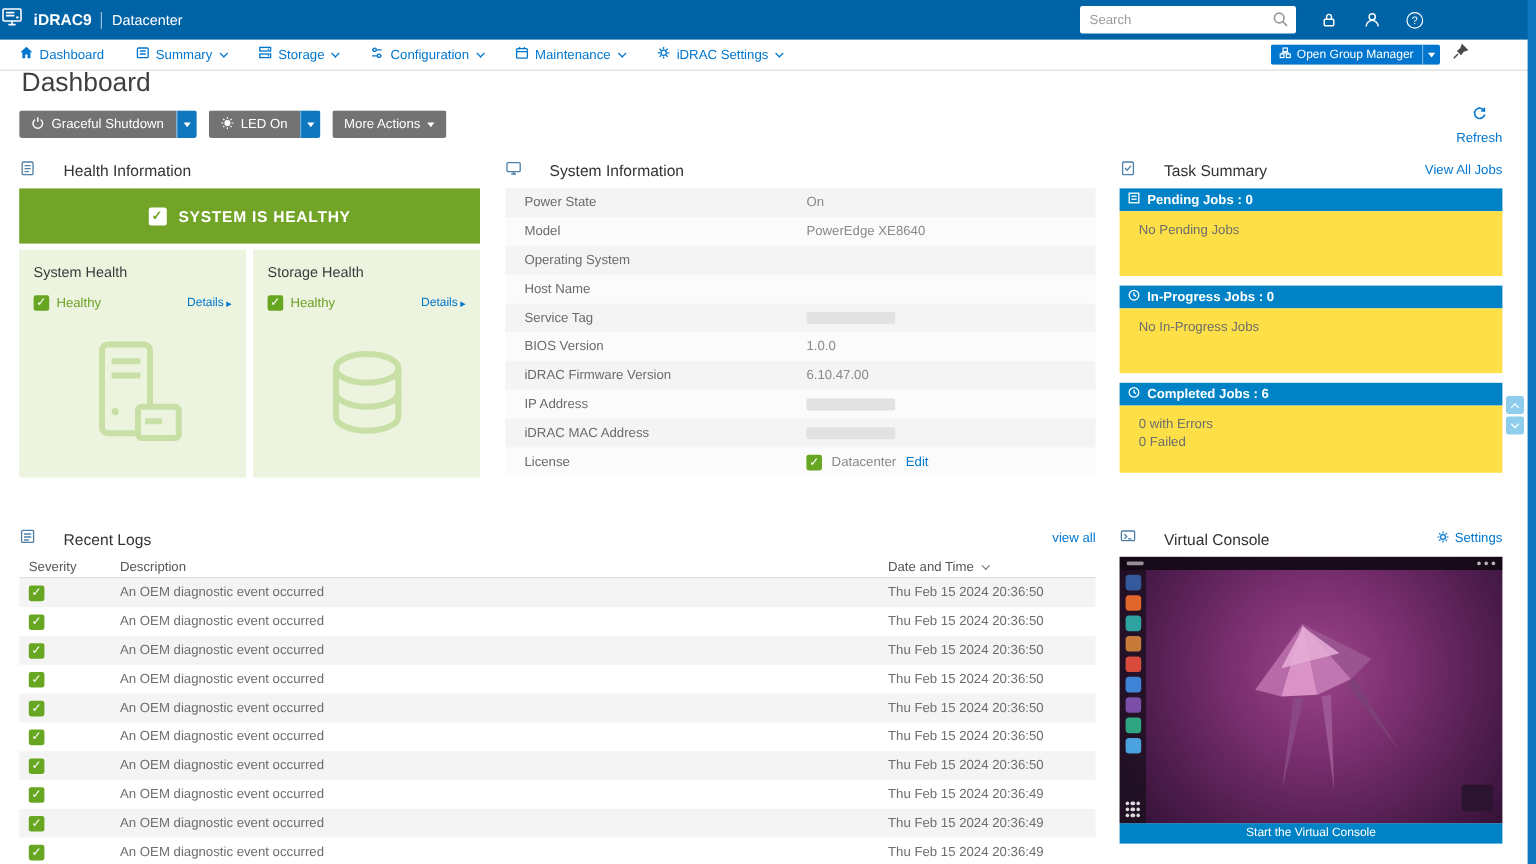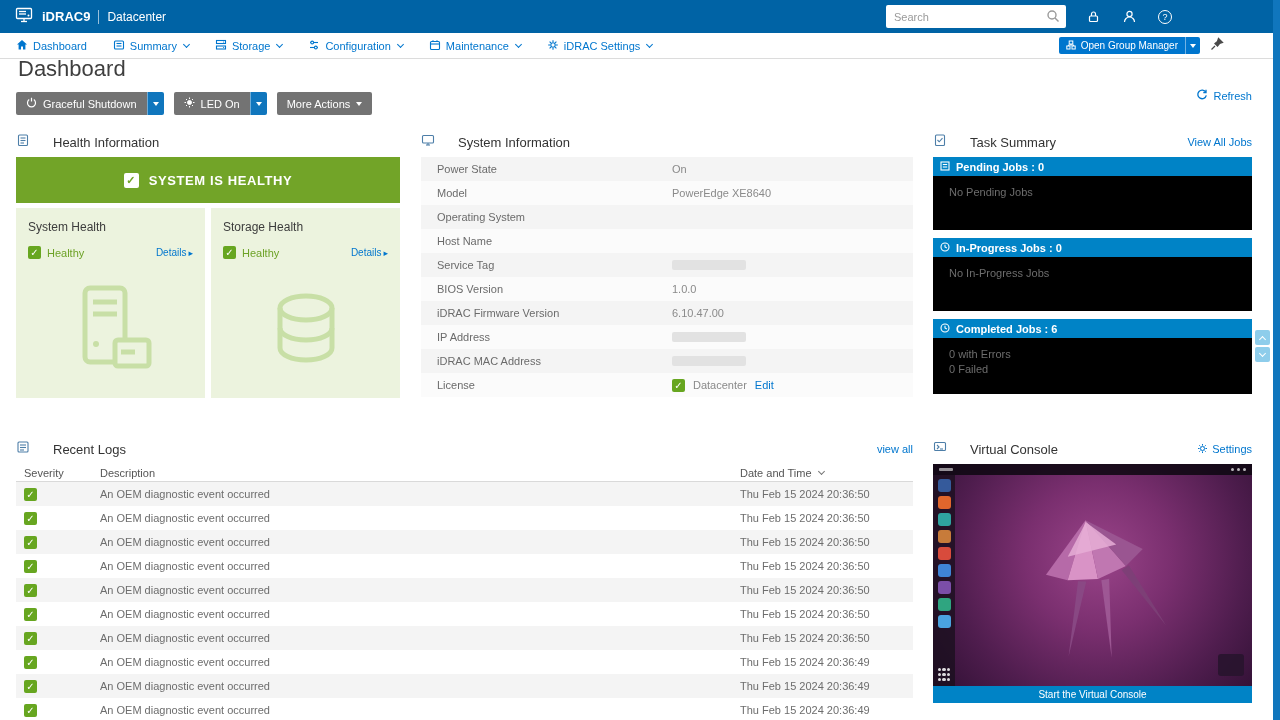--- a/index.html
+++ b/index.html
@@ -1,21 +1,21 @@
 <!DOCTYPE html>
 <html><head>
 <meta charset="utf-8">
 <style>
   * { margin:0; padding:0; box-sizing:border-box; }
   html,body { width:1280px; height:720px; overflow:hidden; }
   body { font-family:"Liberation Sans", sans-serif; background:#fff; color:#333; }
   .stage { position:relative; width:1280px; height:720px; overflow:hidden; background:#fff; }
 
   
-  .hdr { position:absolute; top:0; left:0; right:0; height:33px; background:#0063a5; display:flex; align-items:center; padding:0 14px; z-index:5; }
+  .hdr { position:absolute; top:0; left:0; right:0; height:33px; background:#0063a5; display:flex; align-items:center; padding:0 0; z-index:5; }
   .brand { display:flex; align-items:center; gap:8px; color:#fff; }
   .brand-name { font-size:13px; font-weight:bold; }
   .brand-sep { width:1px; height:14px; background:rgba(255,255,255,.6); }
   .brand-ed { font-size:12px; font-weight:300; }
   .hdr-right { margin-left:auto; display:flex; align-items:center; gap:18px; padding-right:92px; }
   .searchbox { position:relative; width:180px; }
   .searchbox input { width:180px; height:23px; border:none; border-radius:2px; padding:0 26px 0 8px; font-size:11px; font-family:"Liberation Sans",sans-serif; color:#444; outline:none; }
   .searchbox input::placeholder { color:#9a9a9a; }
   .search-ic { position:absolute; right:6px; top:4px; }
   .hdr-ic { display:flex; align-items:center; justify-content:center; width:18px; height:18px; cursor:pointer; }
@@ -27,21 +27,21 @@
   .chev { display:inline-block; width:5px; height:5px; border-right:1px solid #0076ce; border-bottom:1px solid #0076ce; transform:rotate(45deg); margin-left:2px; margin-top:-3px; }
   .chev-gray { border-color:#777; }
   .nav-right { margin-left:auto; display:flex; align-items:center; gap:10px; padding-right:40px; }
   .ogm { display:flex; align-items:stretch; height:17px; border-radius:2px; overflow:hidden; cursor:pointer; }
   .ogm-main { background:#0076ce; color:#fff; font-size:10px; display:flex; align-items:center; gap:5px; padding:0 7px; }
   .ogm-caret { background:#0076ce; border-left:1px solid rgba(255,255,255,.45); width:15px; display:flex; align-items:center; justify-content:center; }
   .caret-w { width:0; height:0; border-left:3.5px solid transparent; border-right:3.5px solid transparent; border-top:4px solid #fff; }
 
   
   .page-title { position:absolute; top:56px; left:18px; font-size:22px; font-weight:300; color:#3f3f3f; }
-  .refresh { position:absolute; top:89px; right:28px; display:flex; align-items:center; gap:5px; color:#0076ce; font-size:11px; cursor:pointer; }
+  .refresh { position:absolute; top:89px; right:28px; display:flex; align-items:center; gap:5px; color:#0076ce; font-size:11px; cursor:pointer;flex-direction:column; }
   .actions { position:absolute; top:92px; left:16px; display:flex; gap:10px; }
   .btn-group { display:flex; align-items:stretch; height:23px; border-radius:2px; overflow:hidden; cursor:pointer; }
   .btn-main { background:#737373; color:#fff; font-size:11px; display:flex; align-items:center; gap:6px; padding:0 10px; }
   .btn-caret { background:#1076bd; border-left:1px solid rgba(255,255,255,.4); width:17px; display:flex; align-items:center; justify-content:center; }
 
   
   .panel-head { height:24px; display:flex; align-items:center; gap:23px; }
   .panel-title { font-size:13px; color:#333; }
   .head-link { margin-left:auto; color:#0076ce; font-size:11px; cursor:pointer; display:flex; align-items:center; gap:4px; }
 
@@ -68,21 +68,21 @@
   .si-row:nth-child(even) { background:#fbfbfb; }
   .si-label { width:251px; padding-left:16px; color:#6b6b6b; }
   .si-value { flex:1; color:#8a8a8a; display:flex; align-items:center; gap:8px; }
   .redact { width:74px; height:10px; background:#e2e2e2; border-radius:2px; }
   .edit-link { color:#0076ce; cursor:pointer; }
 
   
   .tasks { position:absolute; top:130px; left:933px; width:319px; }
   .task-sec { margin-top:3px; margin-bottom:8px; }
   .task-hd { height:19px; background:#0083c6; color:#fff; font-size:11px; font-weight:bold; display:flex; align-items:center; gap:6px; padding:0 7px; }
-  .task-bd { background:#000000; padding:10px 16px; font-size:11px; color:#6d6d6d; }
+  .task-bd { background:#fde047; padding:10px 16px; font-size:11px; color:#6d6d6d; }
   .task-bd.one { height:54px; }
   .task-bd.two { height:56px; }
   .task-bd div { margin-bottom:3px; }
 
   
   .logs { position:absolute; top:437px; left:16px; width:897px; }
   .tbl-head { display:flex; align-items:center; height:18px; font-size:11px; color:#555; border-bottom:1px solid #d9d9d9; margin-top:3px; }
   .c-sev { width:84px; padding-left:8px; }
   .c-desc { flex:1; }
   .c-date { width:173px; display:flex; align-items:center; gap:5px; }

